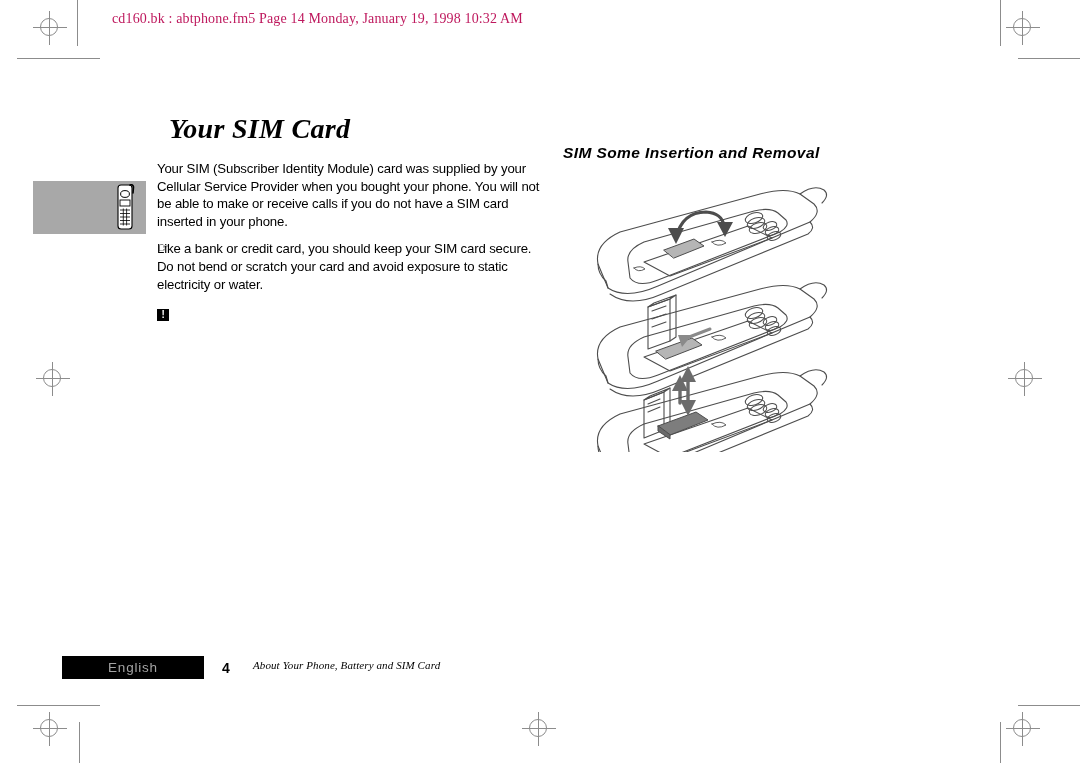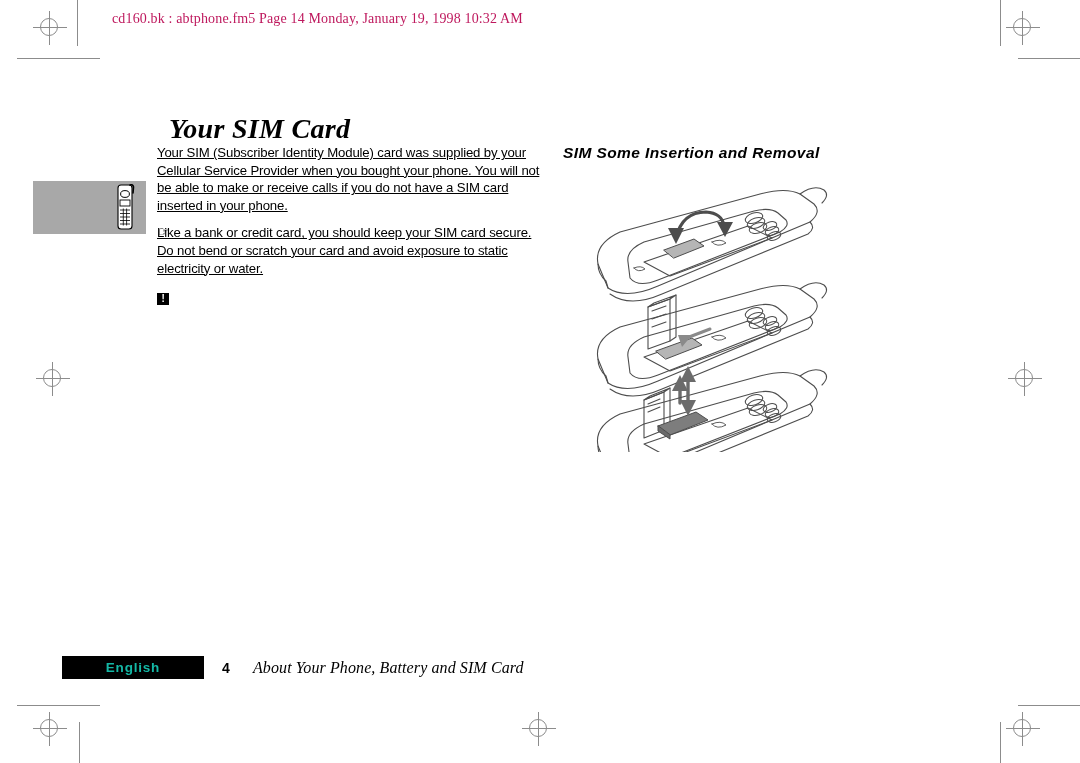--- a/index.html
+++ b/index.html
@@ -89,23 +89,22 @@
     right: 9px;
     top: 3px;
     width: 25px;
     height: 47px;
   }
 
   
   .col-left {
     position: absolute;
     left: 157px;
-    top: 144px;
+    top: 160px;
     width: 392px;
-    text-decoration: underline;
   }
   .para {
     font-size: 13.2px;
     line-height: 17.6px;
     margin: 0 0 9px 0;
     letter-spacing: -0.15px;
   }
   .para.tight { margin-bottom: 14px; }
 
   .note {
@@ -175,44 +174,44 @@
   }
 
   
   .footer-tab {
     position: absolute;
     left: 62px;
     top: 656px;
     width: 142px;
     height: 23px;
     background: #000000;
-    color: #14b8a6;
+    color: #a3a3a3;
     font-family: "Liberation Sans", sans-serif;
-    font-weight: bold;
+    font-weight: normal;
     font-size: 13.5px;
     letter-spacing: 0.8px;
     display: flex;
     align-items: center;
     justify-content: center;
   }
   .footer-pageno {
     position: absolute;
     left: 222px;
     top: 660px;
     font-family: "Liberation Sans", sans-serif;
     font-weight: bold;
     font-size: 14px;
   }
   .footer-title {
     position: absolute;
     left: 253px;
     top: 659px;
     font-family: "Liberation Serif", serif;
     font-style: italic;
-    font-size: 16px;
+    font-size: 11px;
     letter-spacing: 0.1px;
     white-space: nowrap;
   }
 </style>
 </head>
 <body>
 
 <div class="regmark" style="left:33px; top:11px;">
   <span class="ring"></span>
   <span class="vline"></span>

